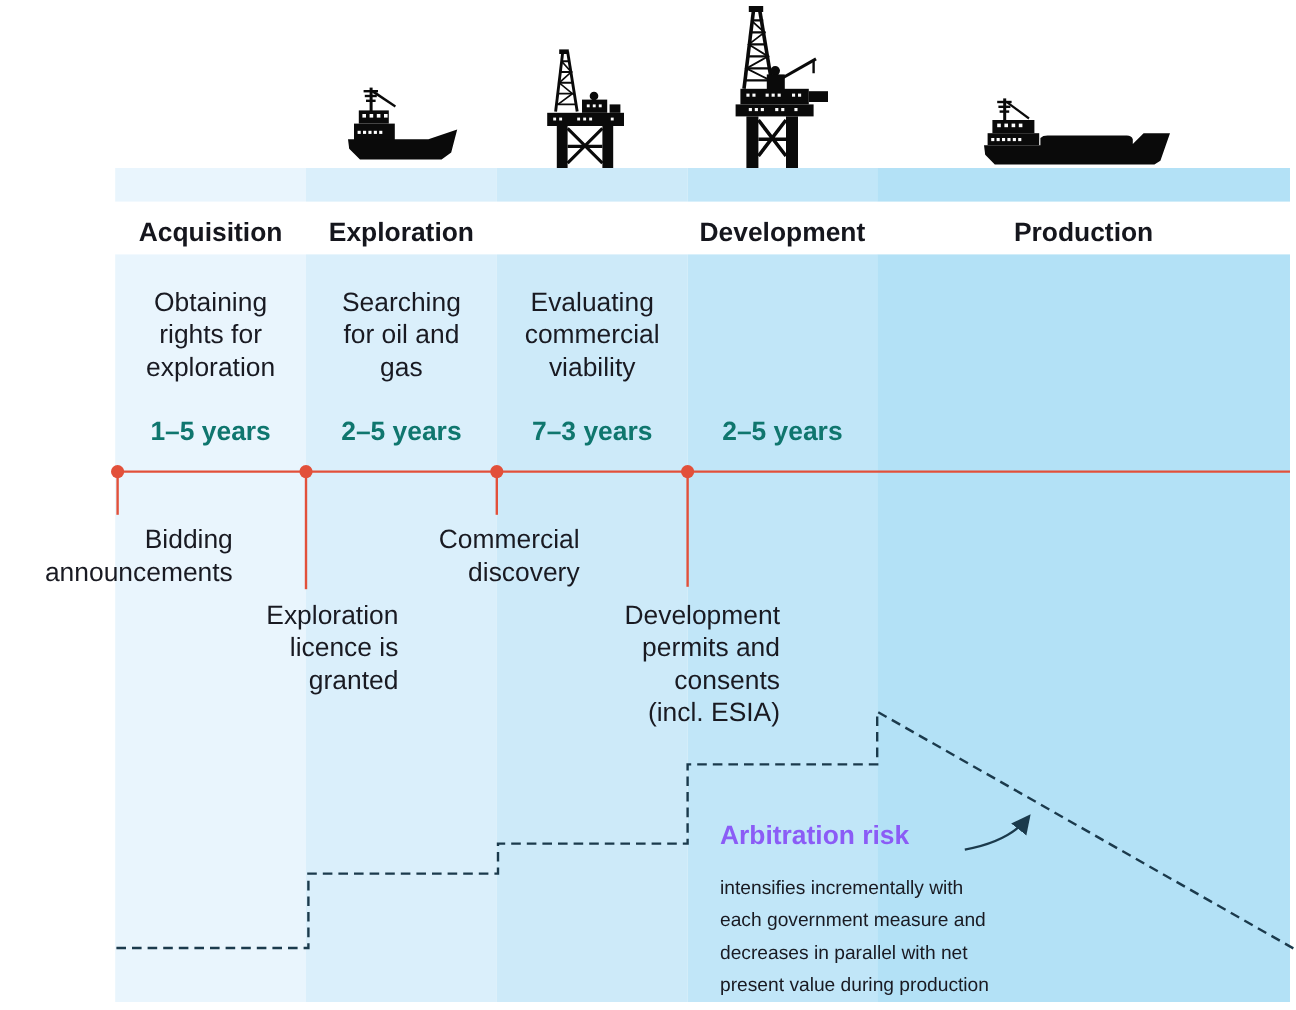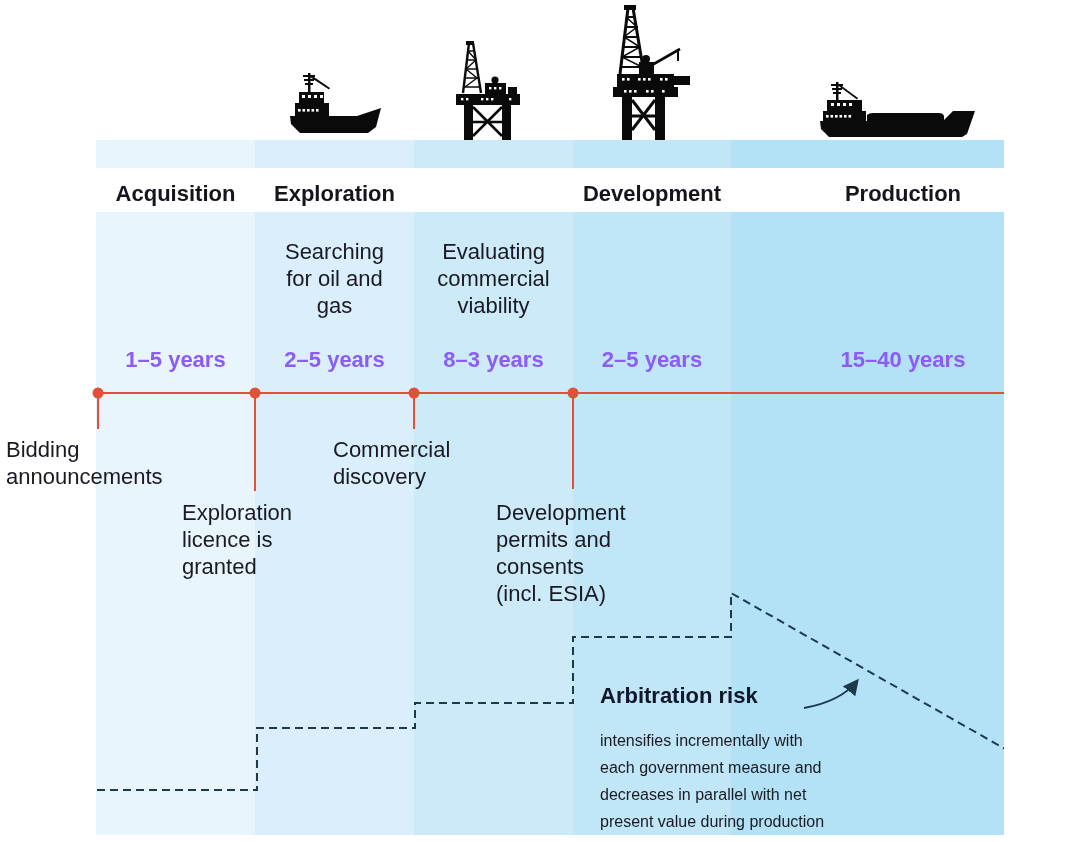--- a/index.html
+++ b/index.html
@@ -1,47 +1,47 @@
 <!DOCTYPE html>
 <html><head>
 <meta charset="utf-8">
 <style>
   html,body{margin:0;padding:0;background:#ffffff;}
   .canvas{
-    position:relative;width:1004px;height:842px;background:#ffffff;overflow:hidden;
+    position:relative;width:1080px;height:842px;background:#ffffff;overflow:hidden;
     font-family:"Liberation Sans","DejaVu Sans",sans-serif;color:#191a22;
   }
   .band{position:absolute;top:140px;height:28px;}
   .col{position:absolute;top:212px;height:623px;}
   .c0{left:96px;width:159px}
   .c1{left:255px;width:159px}
   .c2{left:414px;width:159px}
   .c3{left:573px;width:158px}
   .c4{left:731px;width:344px}
   .phase-title{
     position:absolute;top:180px;height:28px;line-height:28px;text-align:center;
     font-size:22px;font-weight:700;color:#15161d;
   }
   .desc{
     position:absolute;top:212px;height:133px;display:flex;align-items:center;justify-content:center;
     text-align:center;font-size:22px;line-height:27px;white-space:pre-line;
   }
   .duration{
     position:absolute;top:346px;height:27px;line-height:27px;text-align:center;
-    font-size:22px;font-weight:700;color:#8b5cf6;
+    font-size:22px;font-weight:700;color:#0f766e;
   }
   .milestone{
-    position:absolute;text-align:left;font-size:22px;line-height:27px;white-space:pre-line;
+    position:absolute;text-align:right;font-size:22px;line-height:27px;white-space:pre-line;
   }
   .m0{left:6px;top:436px;width:188px}
   .m1{left:182px;top:499px;width:150px}
   .m2{left:333px;top:436px;width:150px}
   .m3{left:496px;top:499px;width:154px}
   .annotation{position:absolute;left:600px;top:682px;width:345px;}
-  .annotation .ttl{font-size:22px;font-weight:700;line-height:27px;color:#0f172a;}
+  .annotation .ttl{font-size:22px;font-weight:700;line-height:27px;color:#8b5cf6;}
   .annotation .bdy{font-size:16px;line-height:27px;white-space:pre-line;margin-top:18px;}
   .overlay{position:absolute;left:0;top:0;pointer-events:none;}
   .icon{position:absolute;}
   .ic{fill:#0a0a0a;}
   .icw{fill:#ffffff;}
   .lat{stroke:#0a0a0a;fill:none;}
 </style>
 </head>
 <body>
 
@@ -153,32 +153,34 @@
   <div class="phase-title c1">Exploration</div>
   <div class="phase-title c3">Development</div>
   <div class="phase-title c4">Production</div>
 
   <div class="col c0" style="background-color: rgb(233, 245, 253);"></div>
   <div class="col c1" style="background-color: rgb(218, 239, 251);"></div>
   <div class="col c2" style="background-color: rgb(205, 234, 249);"></div>
   <div class="col c3" style="background-color: rgb(193, 230, 248);"></div>
   <div class="col c4" style="background-color: rgb(179, 225, 246);"></div>
 
+  <div class="desc c0">Obtaining
+rights for
+exploration</div>
   <div class="desc c2">Evaluating
 commercial
 viability</div>
   <div class="desc c1">Searching
 for oil and
 gas</div>
 
   <div class="duration c0">1–5 years</div>
   <div class="duration c1">2–5 years</div>
-  <div class="duration c2">8–3 years</div>
+  <div class="duration c2">7–3 years</div>
   <div class="duration c3">2–5 years</div>
-  <div class="duration c4">15–40 years</div>
 
   <svg class="overlay" width="1080" height="842" viewBox="0 0 1080 842">
     <defs>
       <marker id="ah" markerWidth="9" markerHeight="9" refX="6.5" refY="4" orient="auto">
         <path d="M0 0 L8 4 L0 8 Z" fill="#1b3a4c"></path>
       </marker>
     </defs>
 
     <line x1="96" y1="393" x2="1075" y2="393" stroke-width="2" stroke="#e2503a"></line>
     <line x1="98" y1="393" x2="98" y2="429" stroke-width="2" stroke="#e2503a"></line>

